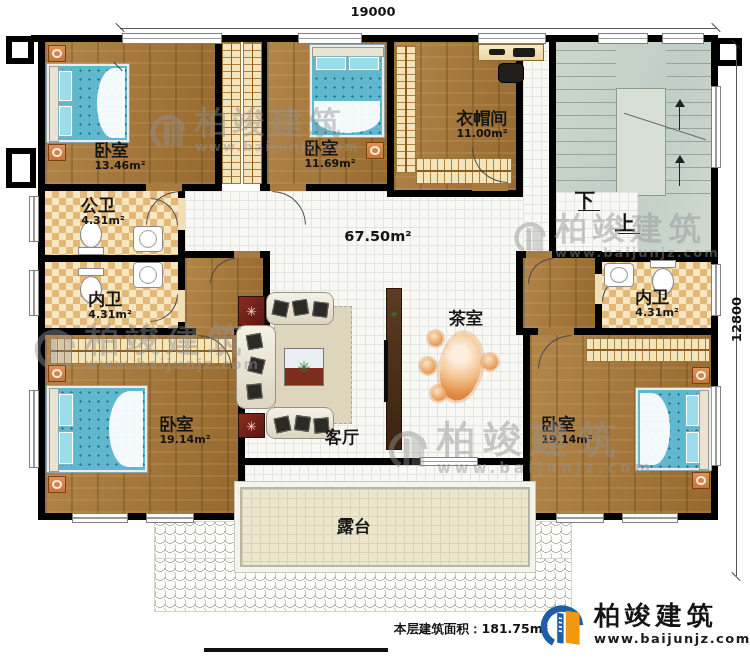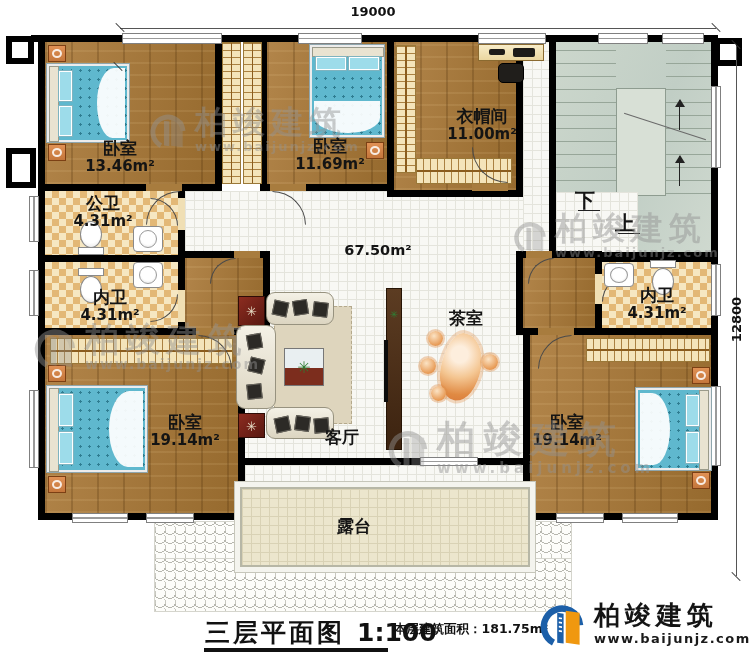--- a/index.html
+++ b/index.html
@@ -53,22 +53,22 @@
   .desk{background:linear-gradient(#f8edc9,#ead6a0);border:1px solid #8a6a30;z-index:5;}
   .dkitem{position:absolute;background:#1d1b18;border-radius:2px;}
   .chair{background:#201e1b;border:1px solid #000;border-radius:5px;z-index:5;}
   .tread{background-image:repeating-linear-gradient(180deg,#97a699 0 1px,transparent 1px 13px);z-index:3;}
   .landing{background:#d8e0d6;border:1px solid #8e9c90;z-index:3;}
   .stline{background:#6a6a6a;z-index:4;}
   .sarrow{z-index:4;}
   .sarrow .stem{position:absolute;left:5px;top:6px;width:1px;height:30px;background:#222;}
   .sarrow .head{position:absolute;left:1px;top:0;width:0;height:0;border:5px solid transparent;border-bottom:8px solid #222;}
   
-  .lbl{color:#141414;font-weight:bold;text-align:center;line-height:1.12;white-space:nowrap;transform:translate(-50%,-50%);z-index:6;}
-  .lname{font-size:17px;} .larea{font-size:15px;}
+  .lbl{color:#141414;font-weight:bold;line-height:1.12;white-space:nowrap;transform:translate(-50%,-50%);z-index:6;}
+  .lname{font-size:17px;} .larea{font-size:11px;}
   .big{font-size:20px;} .single{font-size:14.5px;}
   
   .wm{display:flex;align-items:center;gap:7px;color:#929292;opacity:.46;z-index:7;pointer-events:none;white-space:nowrap;}
   .wmname{font-weight:bold;line-height:1.02;}
   .wmurl{font-weight:bold;letter-spacing:2px;}
   .dimh{border-top:1px solid #555;z-index:8;}
   .dimv{border-left:1px solid #555;z-index:8;}
   .tick{background:#333;transform:rotate(45deg);z-index:8;}
   .dimtxt{font-size:13px;font-weight:bold;text-align:center;z-index:8;color:#111;}
   .titleline{display:flex;align-items:baseline;gap:12px;z-index:8;color:#111;}
@@ -284,21 +284,21 @@
     <div class="larea">4.31m²</div>
   </div>
   <div class="abs lbl" style="left:185px;top:431px">
     <div class="lname">卧室</div>
     <div class="larea">19.14m²</div>
   </div>
   <div class="abs lbl" style="left:567px;top:431px">
     <div class="lname">卧室</div>
     <div class="larea">19.14m²</div>
   </div>
-  <div class="abs lbl single" style="left:378px;top:250px">67.50m²</div>
+  <div class="abs lbl single" style="left:378px;top:236px">67.50m²</div>
   <div class="abs lbl" style="left:466px;top:319px">
       <div class="lname">茶室</div>
     </div>
   <div class="abs lbl" style="left:342px;top:438px">
       <div class="lname">客厅</div>
     </div>
   <div class="abs lbl" style="left:354px;top:527px">
       <div class="lname">露台</div>
     </div>
   <div class="abs lbl big" style="left:585px;top:200px">下</div>
@@ -354,24 +354,20 @@
   <div class="abs dimtxt" style="left:340px;top:4px;width:66px">19000</div>
   <div class="abs dimh" style="left:120px;top:28px;width:596px;height:0"></div>
   <div class="abs tick" style="left:114px;top:27px;width:12px;height:1px"></div>
   <div class="abs tick" style="left:710px;top:27px;width:12px;height:1px"></div>
   <div class="abs tick" style="left:112px;top:66px;width:12px;height:1px"></div>
   <div class="abs dimv" style="left:736px;top:46px;width:0;height:530px"></div>
   <div class="abs dimtxt" style="left:704px;top:312px;width:64px;transform:rotate(-90deg)">12800</div>
   <div class="abs tick" style="left:730px;top:44px;width:12px;height:1px"></div>
   <div class="abs tick" style="left:730px;top:576px;width:12px;height:1px"></div>
 
-  <div class="abs titleline" style="left:205px;top:616px">
-    <span class="tmain">三层平面图</span>
-    <span class="tscale">1:100</span>
-  </div>
   <div class="abs tunder" style="left:204px;top:648px;width:184px;height:4px"></div>
   <div class="abs tinfo" style="left:394px;top:619px">
     <div><span>本层建筑面积：</span><span>181.75m²</span></div>
   </div>
 
   <div class="abs brand" style="left:538px;top:596px">
     <svg width="48" height="56" viewBox="0 0 90 100">
       <circle cx="45" cy="55" r="34" stroke="#1c5fa8" stroke-width="12" fill="none" stroke-dasharray="140 224" transform="rotate(118 45 55)"></circle>
       <rect x="36" y="24" width="12" height="56" fill="#1c5fa8" transform="skewY(8)"></rect>
       <rect x="52" y="18" width="26" height="60" fill="#f0980f" transform="skewY(8)"></rect>

